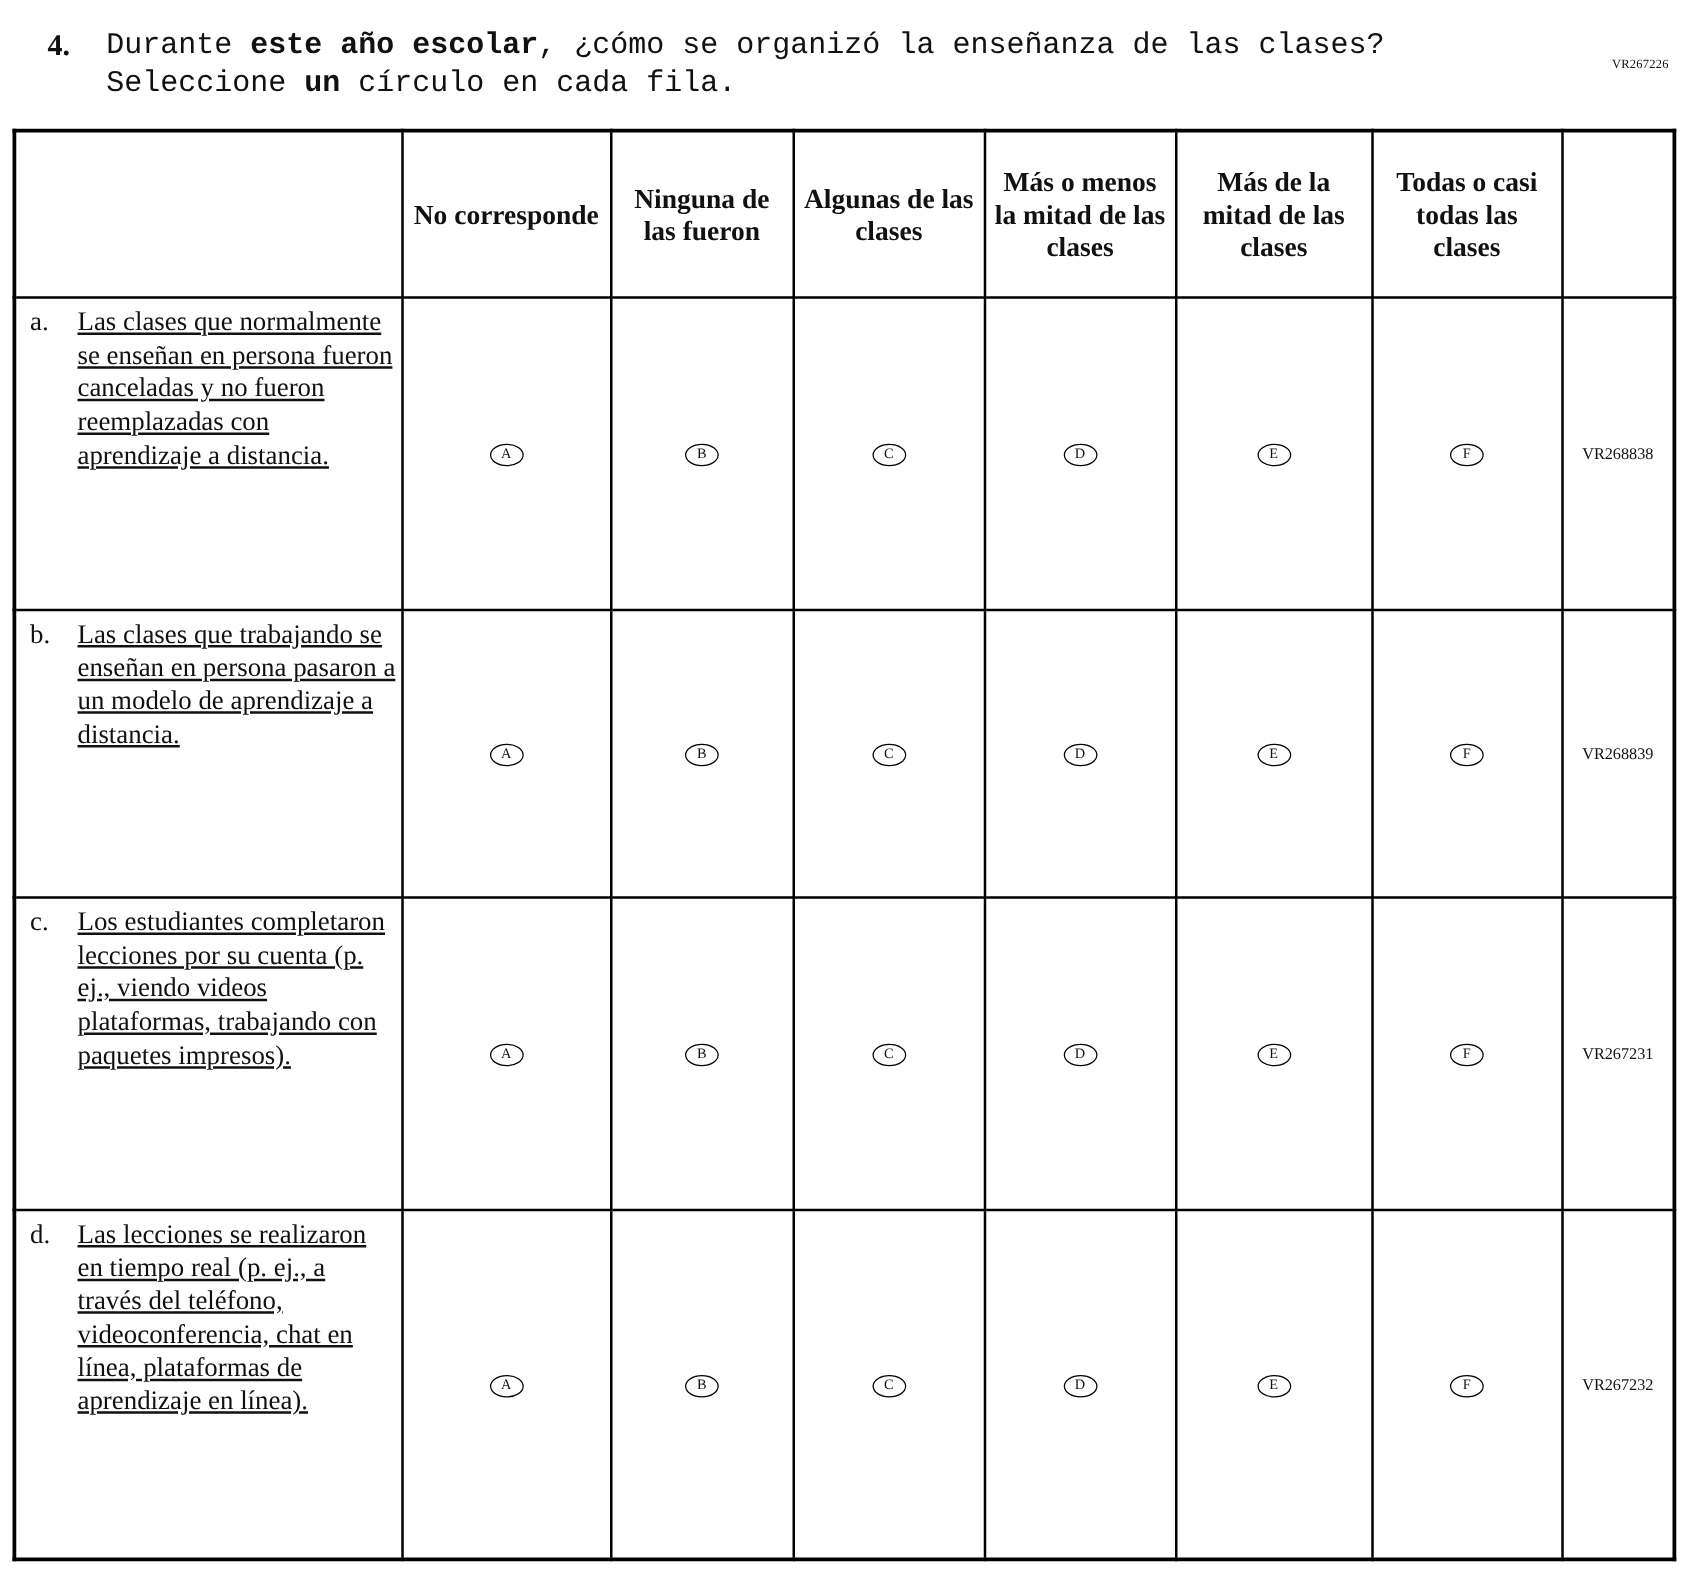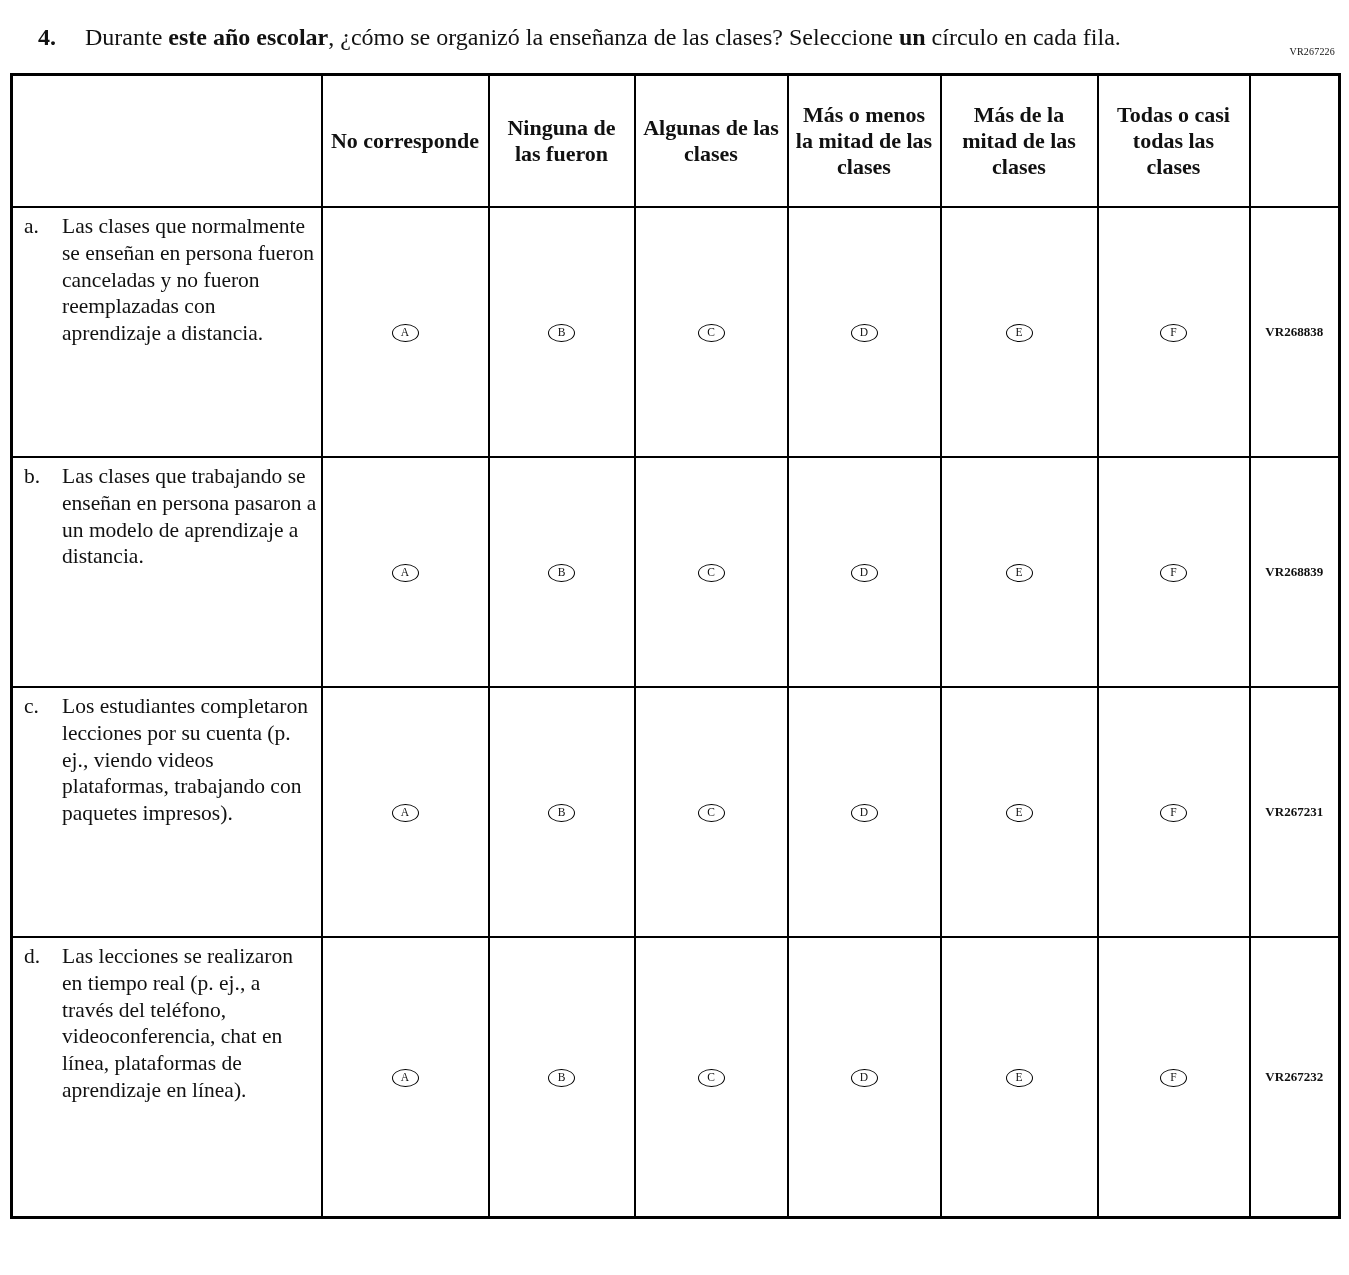--- a/index.html
+++ b/index.html
@@ -24,21 +24,21 @@
     display: flex;
     margin: 22px 0 0 38px;
     font-size: 24px;
     line-height: 1.28;
   }
   .qnum {
     font-weight: bold;
     width: 47px;
     flex: none;
   }
-  .qtext { max-width: 1075px; }
+  .qtext { max-width: 1075px; font-family: Liberation Mono, monospace; }
   .qtext b { font-weight: bold; }
 
   table.matrix {
     border-collapse: collapse;
     table-layout: fixed;
     width: 1328px;
     margin: 20px 0 0 10px;
     border: 3px solid #000;
   }
   table.matrix th,
@@ -57,40 +57,39 @@
   }
   tbody td { vertical-align: middle; }
   td.label-cell {
     vertical-align: top;
     padding: 5px 4px 6px 6px;
     font-size: 21.5px;
     line-height: 1.24;
   }
   .label-inner { display: flex; }
   .row-letter { width: 43px; flex: none; padding-left: 5px; }
-  .row-text { flex: 1; }
+  .row-text { flex: 1; text-decoration: underline; }
   td.bubble-cell { text-align: center; }
   .bubble {
     display: inline-flex;
     align-items: center;
     justify-content: center;
     width: 27px;
     height: 18px;
     border: 1.5px solid #000;
     border-radius: 50%;
     font-size: 11.5px;
     line-height: 1;
     background: #fff;
     cursor: pointer;
   }
   td.code-cell {
     text-align: center;
     font-size: 13px;
     padding: 2px 1px;
-    font-weight: bold;
   }
   tr.row-a { height: 250px; }
   tr.row-b { height: 230px; }
   tr.row-c { height: 250px; }
   tr.row-d { height: 280px; }
 </style>
 </head>
 <body>
 
 <div class="form-code-top">VR267226</div>

